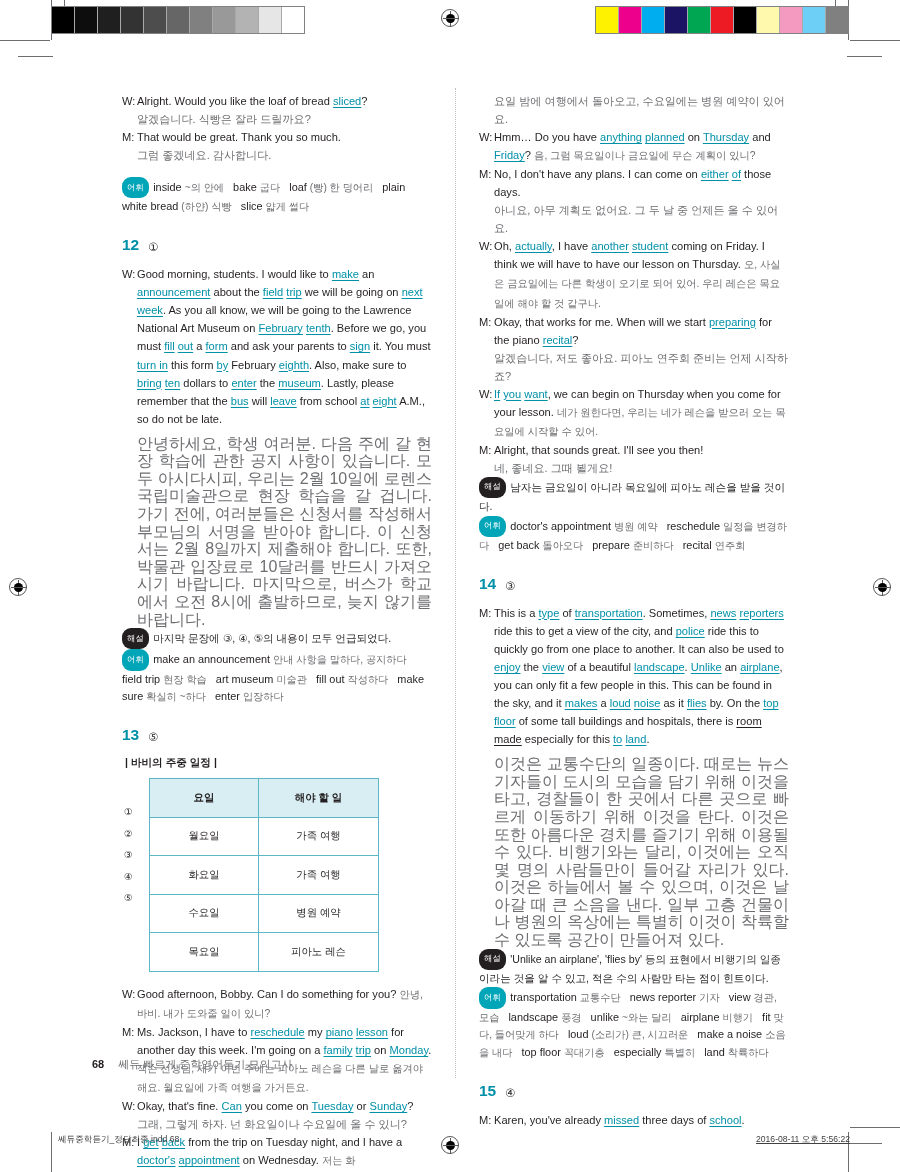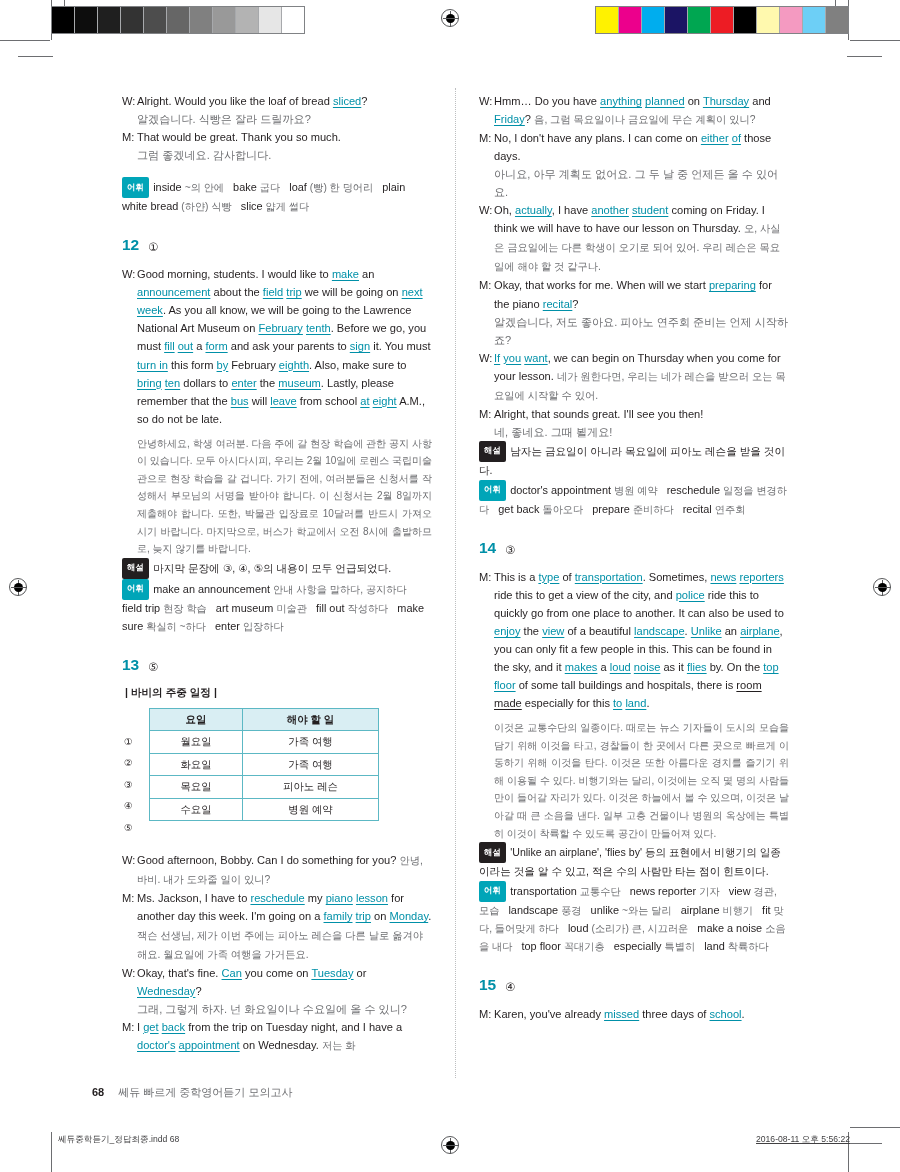--- a/index.html
+++ b/index.html
@@ -24,54 +24,54 @@
 
   
   .col{position:absolute;top:92px;width:310px;}
   .col-left{left:122px;}
   .col-right{left:479px;}
   .divider{position:absolute;left:455px;top:88px;height:990px;border-left:1px dotted #bcbec0;}
   .dlg{display:flex;margin:0 0 0 0;}
   .dlg .spk{width:15px;flex:0 0 15px;font-size:11.1px;line-height:18.05px;}
   .dlg .txt{flex:1;font-size:11.1px;line-height:18.05px;}
   .kr{color:#6d6e71;font-size:10.3px;}
-  .kr-blk{color:#6d6e71;font-size:10px;line-height:17.6px;margin-top:7px;text-align:justify;}
+  .kr-blk{color:#6d6e71;font-size:16px;line-height:17.6px;margin-top:7px;text-align:justify;}
   u.k{color:#0090a8;text-decoration:underline;text-underline-offset:2px;}
   u.g{color:#231f20;text-decoration:underline;text-underline-offset:2px;}
 
   
   .qhead{display:flex;align-items:flex-end;margin:20px 0 11px 0;}
   .qnum{color:#0090a8;font-weight:bold;font-size:15.5px;width:26px;flex:0 0 26px;}
   .qans{font-size:11.5px;color:#231f20;}
 
   
   .badgeline{font-size:10.9px;line-height:17.6px;text-align:left;}
-  .badge{display:inline-block;color:#fff;font-size:8.3px;font-weight:bold;
-         padding:1.5px 5px 2px 5px;border-radius:2px;vertical-align:1.5px;margin-right:4px;letter-spacing:.3px;}
+  .badge{display:inline-block;color:#fff;font-size:8.3px;font-weight:normal;
+         padding:1.5px 5px 2px 5px;border-radius:9px;vertical-align:1.5px;margin-right:4px;letter-spacing:.3px;}
   .badge.hs{background:#231f20;}
   .badge.eh{background:#00a5b8;}
   .vocab{font-size:10.9px;line-height:17.8px;}
   .vocab .en{color:#231f20;}
   .vocab .ko{color:#6d6e71;font-size:10.2px;}
   .hs-txt{color:#231f20;font-size:10.6px;}
 
   
   .tbl-cap{font-size:10.6px;margin:12px 0 8px 3px;font-weight:bold;color:#231f20;}
   .tbl-wrap{display:flex;align-items:flex-start;margin-left:2px;}
   .tbl-nums{width:25px;flex:0 0 25px;padding-top:23px;}
   .tbl-nums div{height:21.5px;line-height:21.5px;font-size:9.6px;color:#231f20;}
   table.sched{border-collapse:collapse;width:230px;}
   table.sched th,table.sched td{
      border:1px solid #5cb8c4;text-align:center;font-size:10.4px;height:21.5px;
-     padding:0;color:#231f20;font-weight:normal;}
+     padding:8px;color:#231f20;font-weight:normal;}
   table.sched th{background:#d9eef3;font-weight:bold;}
   table.sched .c1{width:92px;}
 
   
-  .pg-foot{position:absolute;left:92px;bottom:72px;display:flex;align-items:baseline;}
+  .pg-foot{position:absolute;left:92px;bottom:100px;display:flex;align-items:baseline;}
   .pg-foot .num{font-weight:bold;font-size:11px;color:#231f20;margin-right:14px;}
   .pg-foot .ttl{font-size:11px;color:#6d6e71;}
   .slug{position:absolute;bottom:26px;font-size:8.6px;color:#414042;}
   .slug.left{left:58px;}
   .slug.right{right:50px;text-decoration:underline;}
 </style>
 </head>
 <body>
 
 <div>
@@ -200,58 +200,62 @@
       </tr>
       <tr>
         <td class="c1">월요일</td>
         <td>가족 여행</td>
       </tr>
       <tr>
         <td class="c1">화요일</td>
         <td>가족 여행</td>
       </tr>
       <tr>
+        <td class="c1">수요일</td>
+        <td>병원 예약</td>
+      </tr>
+      <tr>
         <td class="c1">목요일</td>
         <td>피아노 레슨</td>
       </tr>
-      <tr>
-        <td class="c1">수요일</td>
-        <td>병원 예약</td>
-      </tr>
     </tbody>
       </table>
   </div>
 
   <div style="margin-top:13px;">
     <div class="dlg">
       <div class="spk">W:</div>
       <div class="txt">Good afternoon, Bobby. Can I do something for you? <span class="kr">안녕, 바비. 내가 도와줄 일이 있니?</span></div>
     </div>
     <div class="dlg">
       <div class="spk">M:</div>
       <div class="txt">Ms. Jackson, I have to <u class="k">reschedule</u> my <u class="k">piano</u> <u class="k">lesson</u> for another day this week. I'm going on a <u class="k">family</u> <u class="k">trip</u> on <u class="k">Monday</u>. <span class="kr">잭슨 선생님, 제가 이번 주에는 피아노 레슨을 다른 날로 옮겨야 해요. 월요일에 가족 여행을 가거든요.</span></div>
     </div>
     <div class="dlg">
       <div class="spk">W:</div>
-      <div class="txt">Okay, that's fine. <u class="k">Can</u> you come on <u class="k">Tuesday</u> or <u class="k">Wednesday</u>?</div>
+      <div class="txt">Okay, that's fine. <u class="k">Can</u> you come on <u class="k">Tuesday</u> or <u class="k">Sunday</u>?</div>
     </div>
     <div class="dlg">
       <div class="spk"></div>
       <div class="txt kr">그래, 그렇게 하자. 넌 화요일이나 수요일에 올 수 있니?</div>
     </div>
     <div class="dlg">
       <div class="spk">M:</div>
       <div class="txt">I <u class="k">get</u> <u class="k">back</u> from the trip on Tuesday night, and I have a <u class="k">doctor's</u> <u class="k">appointment</u> on Wednesday. <span class="kr">저는 화</span></div>
     </div>
   </div>
 </div>
 
 <div class="col col-right">
 
   <div>
+    <div class="dlg">
+      <div class="spk"></div>
+      <div class="txt kr">요일 밤에 여행에서 돌아오고, 수요일에는 병원 예약이 있어요.</div>
+    </div>
     <div class="dlg">
       <div class="spk">W:</div>
       <div class="txt">Hmm… Do you have <u class="k">anything</u> <u class="k">planned</u> on <u class="k">Thursday</u> and <u class="k">Friday</u>? <span class="kr">음, 그럼 목요일이나 금요일에 무슨 계획이 있니?</span></div>
     </div>
     <div class="dlg">
       <div class="spk">M:</div>
       <div class="txt">No, I don't have any plans. I can come on <u class="k">either</u> <u class="k">of</u> those days.</div>
     </div>
     <div class="dlg">
       <div class="spk"></div>

